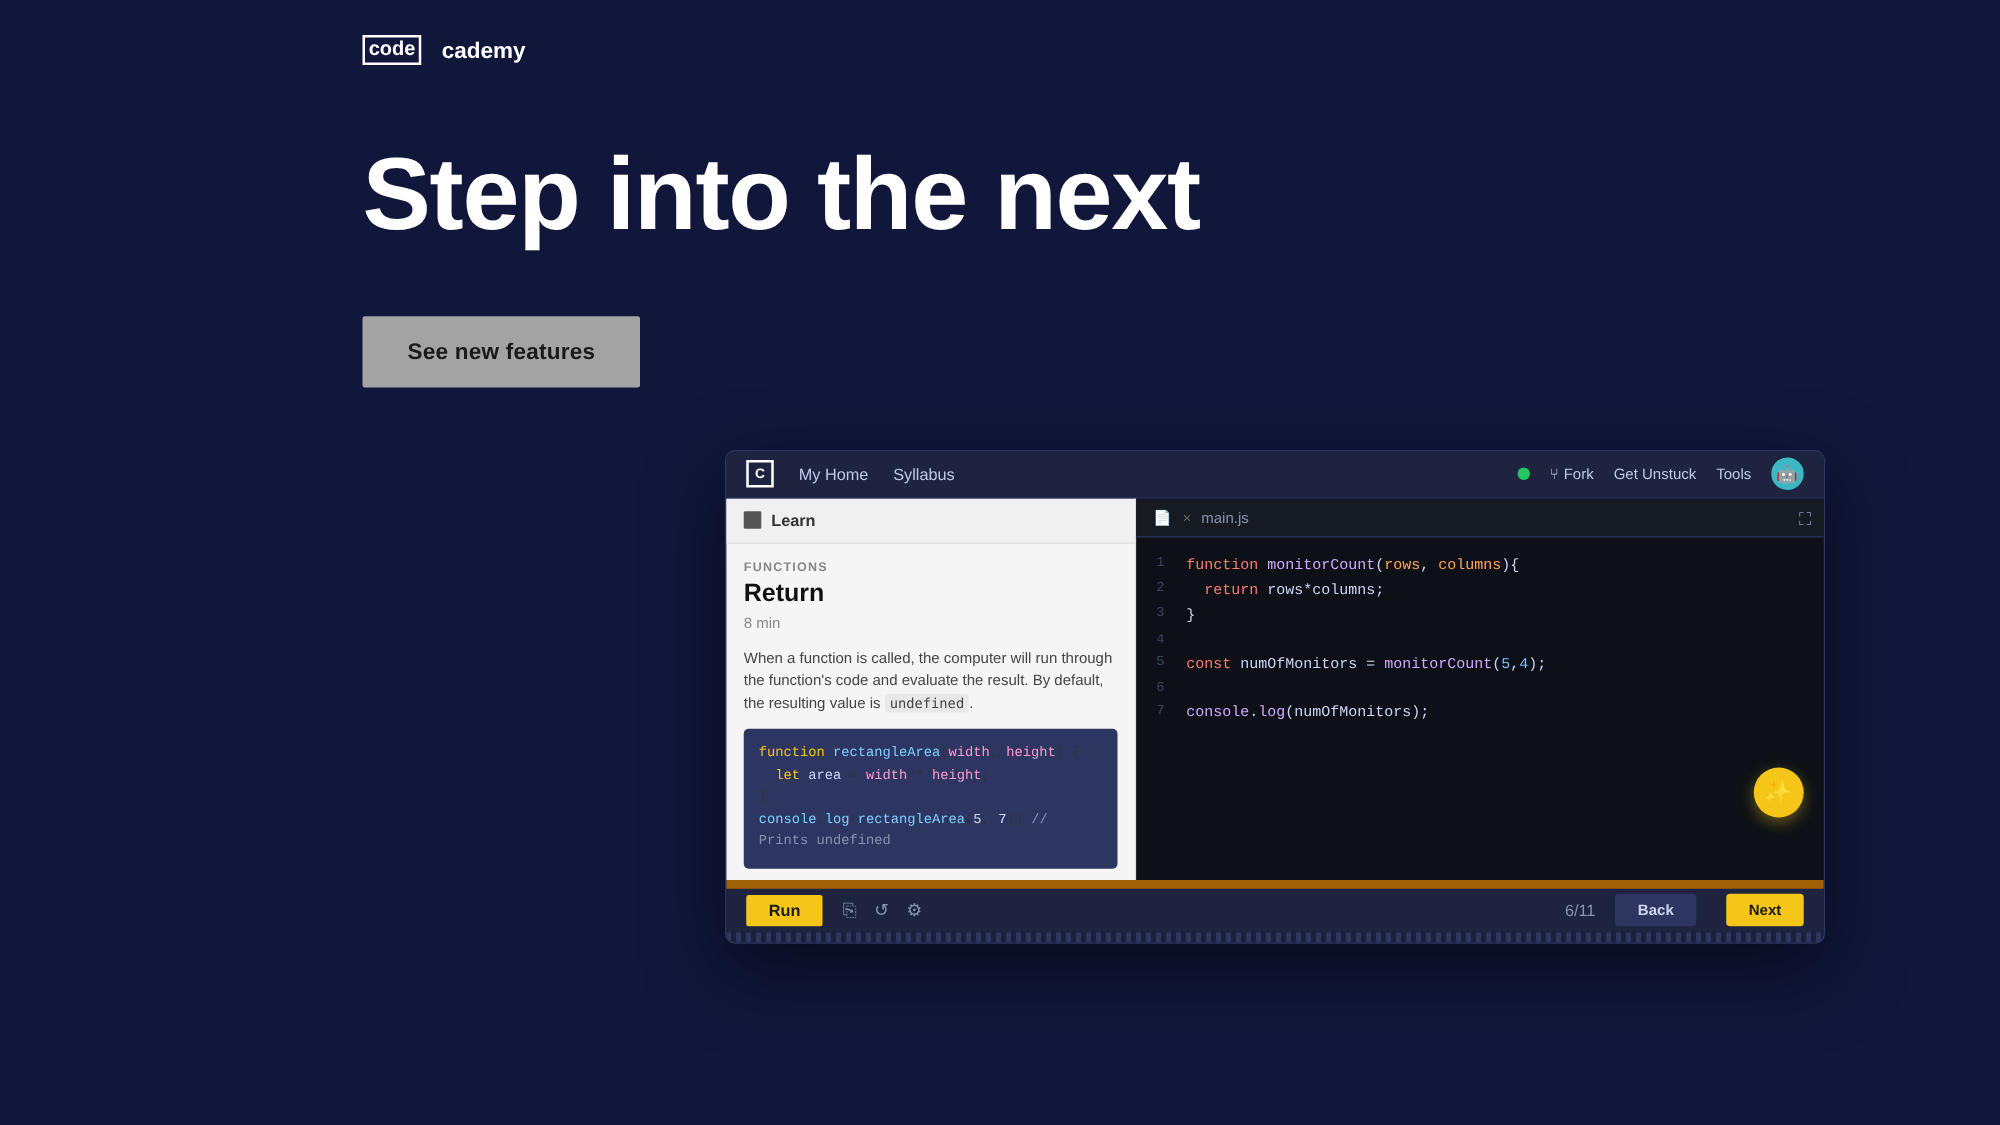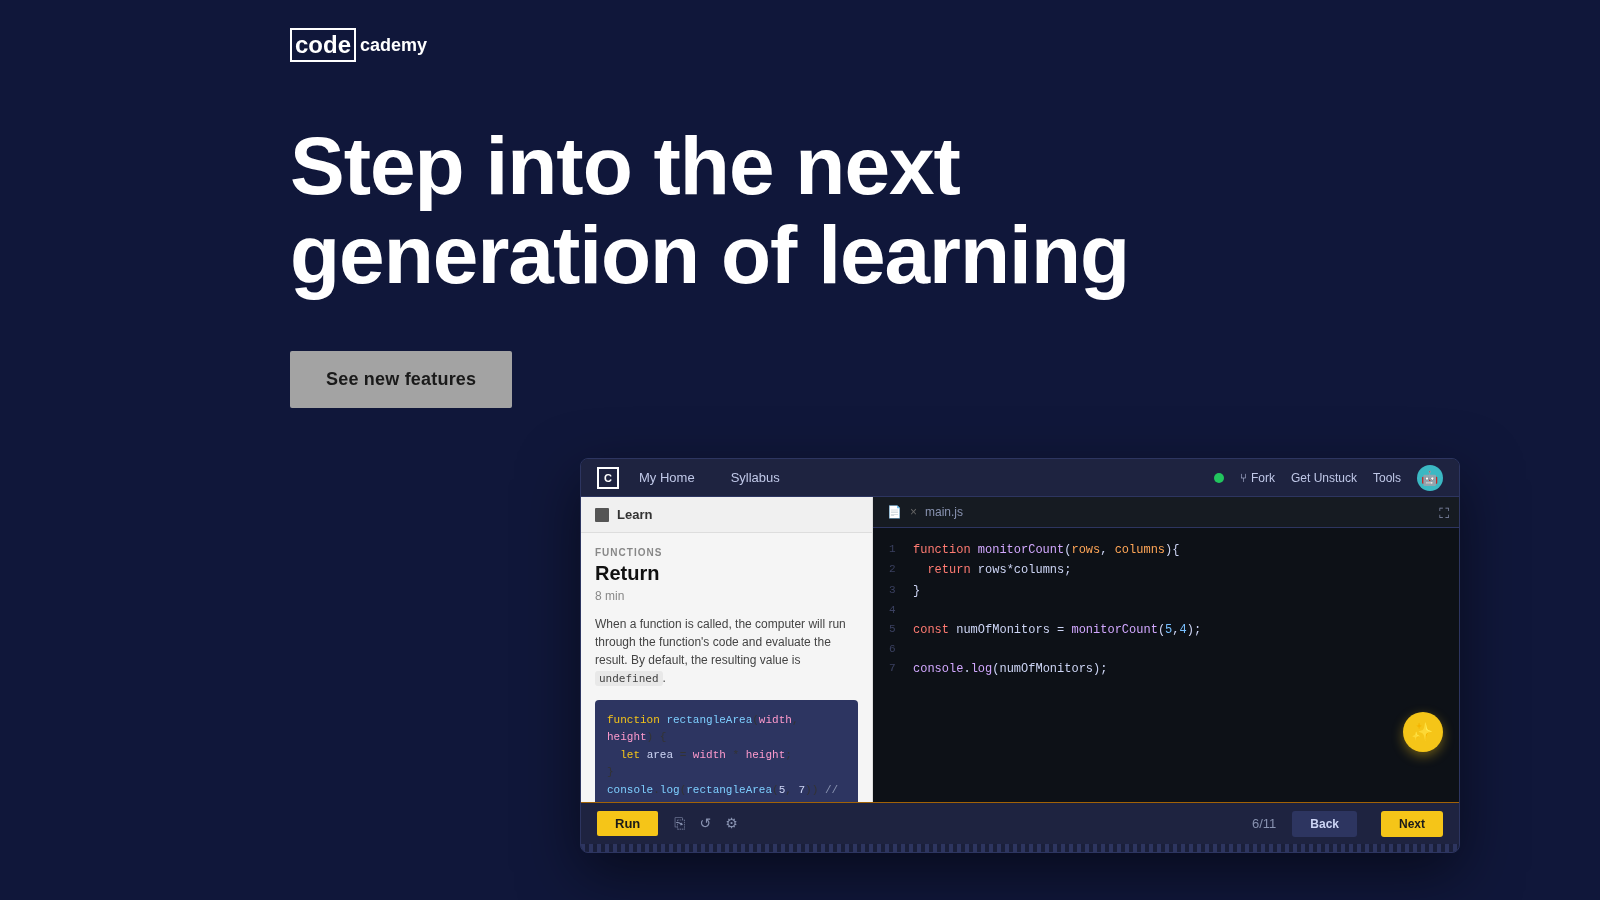--- a/index.html
+++ b/index.html
@@ -18,22 +18,22 @@
     }
     .logo-container {
       display: inline-flex;
       align-items: center;
       gap: 0;
     }
     .logo-box {
       display: inline-block;
       border: 2px solid #fff;
       padding: 1px 3px;
-      margin-right: 4px;
-      font-size: 24px;
+      margin-right: 16px;
+      font-size: 16px;
       font-weight: 700;
     }
     .logo-cademy {
       font-size: 18px;
       font-weight: 600;
     }
 
     
     .main-content {
       padding: 60px 0 0 290px;
@@ -105,21 +105,21 @@
       display: flex;
       align-items: center;
       justify-content: center;
       font-size: 11px;
       font-weight: 800;
       color: #fff;
       flex-shrink: 0;
     }
     .ide-nav-items {
       display: flex;
-      gap: 36px;
+      gap: 20px;
     }
     .ide-nav-item {
       font-size: 13px;
       color: #c0c8e8;
       cursor: pointer;
     }
     .ide-nav-spacer { flex: 1; }
     .ide-topbar-right {
       display: flex;
       align-items: center;
@@ -151,21 +151,21 @@
     }
 
     
     .ide-body {
       display: flex;
       height: 305px;
     }
 
     
     .ide-left-panel {
-      width: 292px;
+      width: 328px;
       background: #f5f5f5;
       border-right: 1px solid #ddd;
       flex-shrink: 0;
       overflow: hidden;
     }
     .ide-learn-header {
       display: flex;
       align-items: center;
       padding: 10px 14px;
       background: #f0f0f0;
@@ -232,21 +232,21 @@
       font-size: 11px;
     }
 
     
     .ide-bottom-bar {
       background: #1e2340;
       display: flex;
       align-items: center;
       padding: 0 16px;
       height: 42px;
-      border-top: 1px solid #a16207;
+      border-top: 7px solid #a16207;
       gap: 16px;
     }
     .ide-run-btn {
       background: #f5c518;
       color: #1a1a1a;
       border: none;
       padding: 5px 18px;
       font-size: 13px;
       font-weight: 700;
       cursor: pointer;
@@ -374,21 +374,20 @@
 <div class="header">
   <div class="logo-container">
     <span class="logo-box">code</span>
       <span class="logo-cademy">cademy</span>
   </div>
 </div>
 
 <div class="main-content">
   <h1 class="headline">
     <span>Step into the next</span><br>
-    <span>generation of learning</span>
   </h1>
 
   <div class="cta-row">
     <button class="cta-button">See new features</button>
   </div>
 
   <div class="ide-wrapper">
 
     <div class="ide-topbar">
       <div class="ide-logo-box">C</div>

